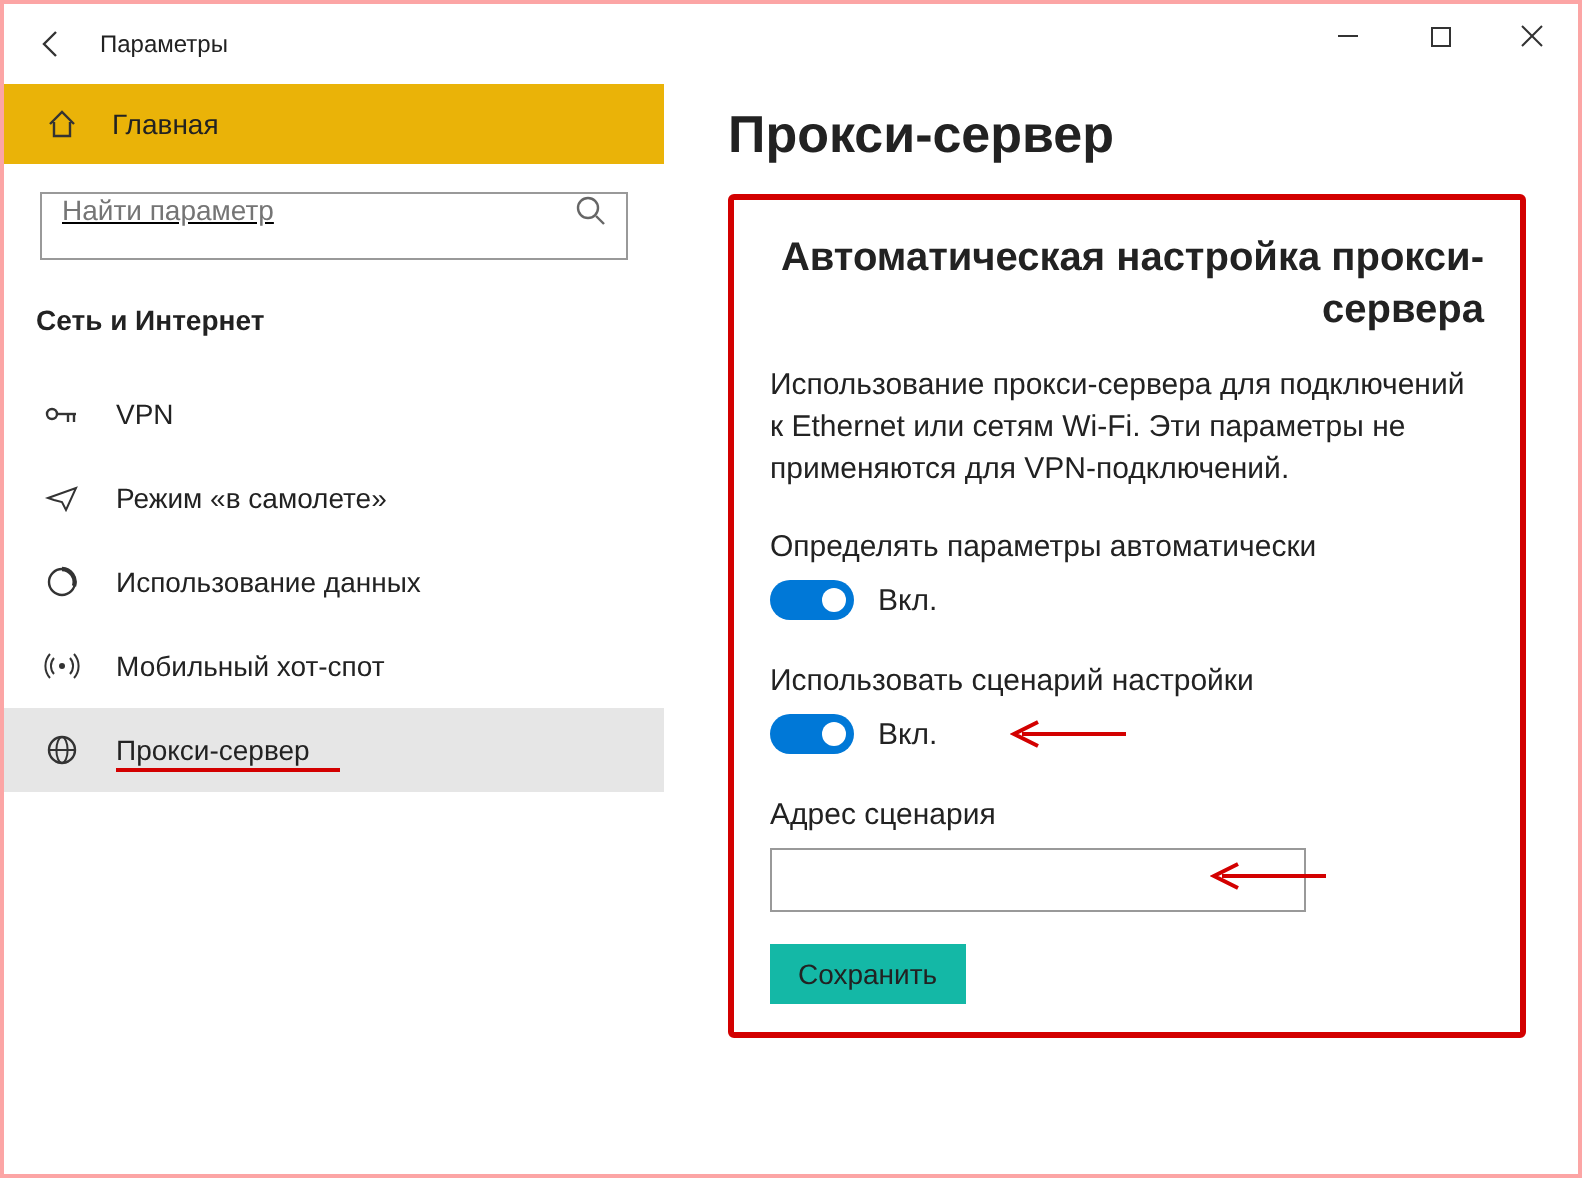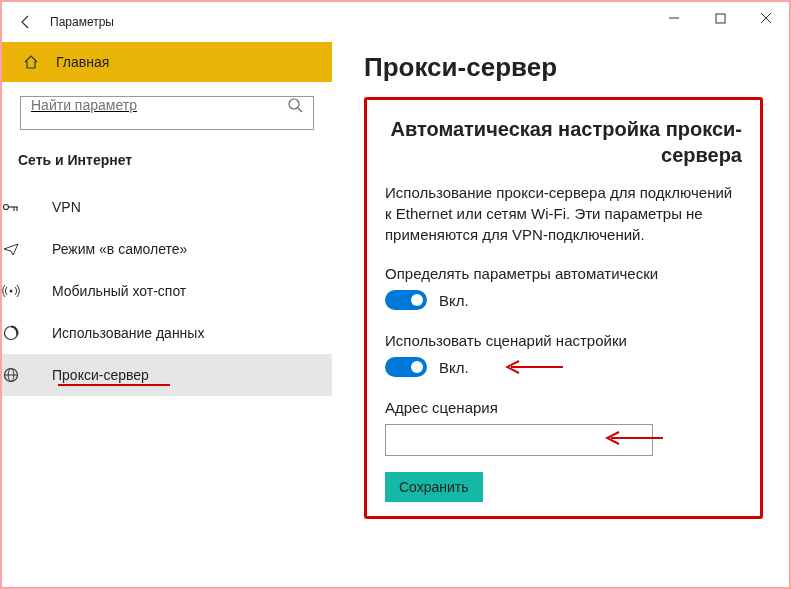--- a/index.html
+++ b/index.html
@@ -13,21 +13,21 @@
   .win-btn svg { stroke: #333; }
   .body { display: flex; height: calc(100% - 40px); }
   .sidebar { width: 330px; flex-shrink: 0; }
   .home-row { height: 40px; display: flex; align-items: center; padding-left: 20px; background: #eab308; gap: 16px; }
   .home-row .icon { width: 18px; display: flex; justify-content: center; }
   .home-row .label { font-size: 14px; color: #222; }
   .search-wrap { padding: 14px 18px 18px 18px; }
   .search-box { border: 1px solid #999; height: 34px; display: flex; align-items: flex-start; padding: 0 10px; justify-content: space-between; text-decoration: underline; }
   .search-box input { border: none; outline: none; font-size: 14px; width: 85%; color: #666; background: transparent; }
   .cat-title { font-size: 14px; font-weight: 600; padding: 4px 20px 18px 16px; color: #222; }
-  .nav-item { height: 42px; display: flex; align-items: center; gap: 32px; font-size: 14px; color: #222; position: relative; }
+  .nav-item { height: 42px; display: flex; align-items: center; padding-left: 20px; gap: 18px; font-size: 14px; color: #222; position: relative; }
   .nav-item .icon { width: 18px; display: flex; justify-content: center; align-items: center; }
   .nav-item.active { background: #e6e6e6; }
   .underline { position: absolute; left: 56px; bottom: 10px; width: 112px; height: 2px; background: #d30000; }
   .content { flex: 1; padding: 10px 26px 0 32px; overflow: hidden; }
   .page-title { font-size: 26px; font-weight: 600; color: #222; margin-bottom: 14px; }
   .red-box { border: 3px solid #d30000; border-radius: 3px; padding: 16px 18px 14px 18px; position: relative; }
   .section-title { font-size: 20px; font-weight: 600; color: #222; line-height: 1.3; margin-bottom: 14px; text-align: right; }
   .desc { font-size: 15px; color: #222; line-height: 1.4; margin-bottom: 20px; }
   .setting-label { font-size: 15px; color: #222; margin-bottom: 8px; }
   .toggle-row { display: flex; align-items: center; gap: 12px; margin-bottom: 22px; position: relative; }
@@ -114,36 +114,36 @@
         <span class="icon">
           <svg width="18" height="16" viewBox="0 0 18 16">
               <path d="M2 8 L16 3 L11 14 L9 10 L5 9 Z" fill="none" stroke="#333" stroke-width="1"></path>
             </svg>
         </span>
         <span>Режим «в самолете»</span>
       </div>
 
       <div class="nav-item">
         <span class="icon">
+          <svg width="16" height="16" viewBox="0 0 16 16">
+              <circle cx="8" cy="8" r="6.5" fill="none" stroke="#333" stroke-width="1.2"></circle>
+              <path d="M8 1.5 A6.5 6.5 0 0 1 14 10" fill="none" stroke="#333" stroke-width="2.2"></path>
+            </svg>
+        </span>
+        <span>Использование данных</span>
+      </div>
+
+      <div class="nav-item">
+        <span class="icon">
           <svg width="18" height="16" viewBox="0 0 18 16">
               <circle cx="9" cy="8" r="1.5" fill="#333"></circle>
               <path d="M5 4 A6 6 0 0 0 5 12 M13 4 A6 6 0 0 1 13 12 M3 2 A9 9 0 0 0 3 14 M15 2 A9 9 0 0 1 15 14" fill="none" stroke="#333" stroke-width="1"></path>
             </svg>
         </span>
         <span>Мобильный хот-спот</span>
-      </div>
-
-      <div class="nav-item">
-        <span class="icon">
-          <svg width="16" height="16" viewBox="0 0 16 16">
-              <circle cx="8" cy="8" r="6.5" fill="none" stroke="#333" stroke-width="1.2"></circle>
-              <path d="M8 1.5 A6.5 6.5 0 0 1 14 10" fill="none" stroke="#333" stroke-width="2.2"></path>
-            </svg>
-        </span>
-        <span>Использование данных</span>
       </div>
 
       <div class="nav-item active">
         <span class="icon">
           <svg width="16" height="16" viewBox="0 0 16 16">
               <circle cx="8" cy="8" r="6.5" fill="none" stroke="#333" stroke-width="1.2"></circle>
               <ellipse cx="8" cy="8" rx="2.8" ry="6.5" fill="none" stroke="#333" stroke-width="1"></ellipse>
               <line x1="1.5" y1="8" x2="14.5" y2="8" stroke="#333" stroke-width="1"></line>
             </svg>
         </span>

